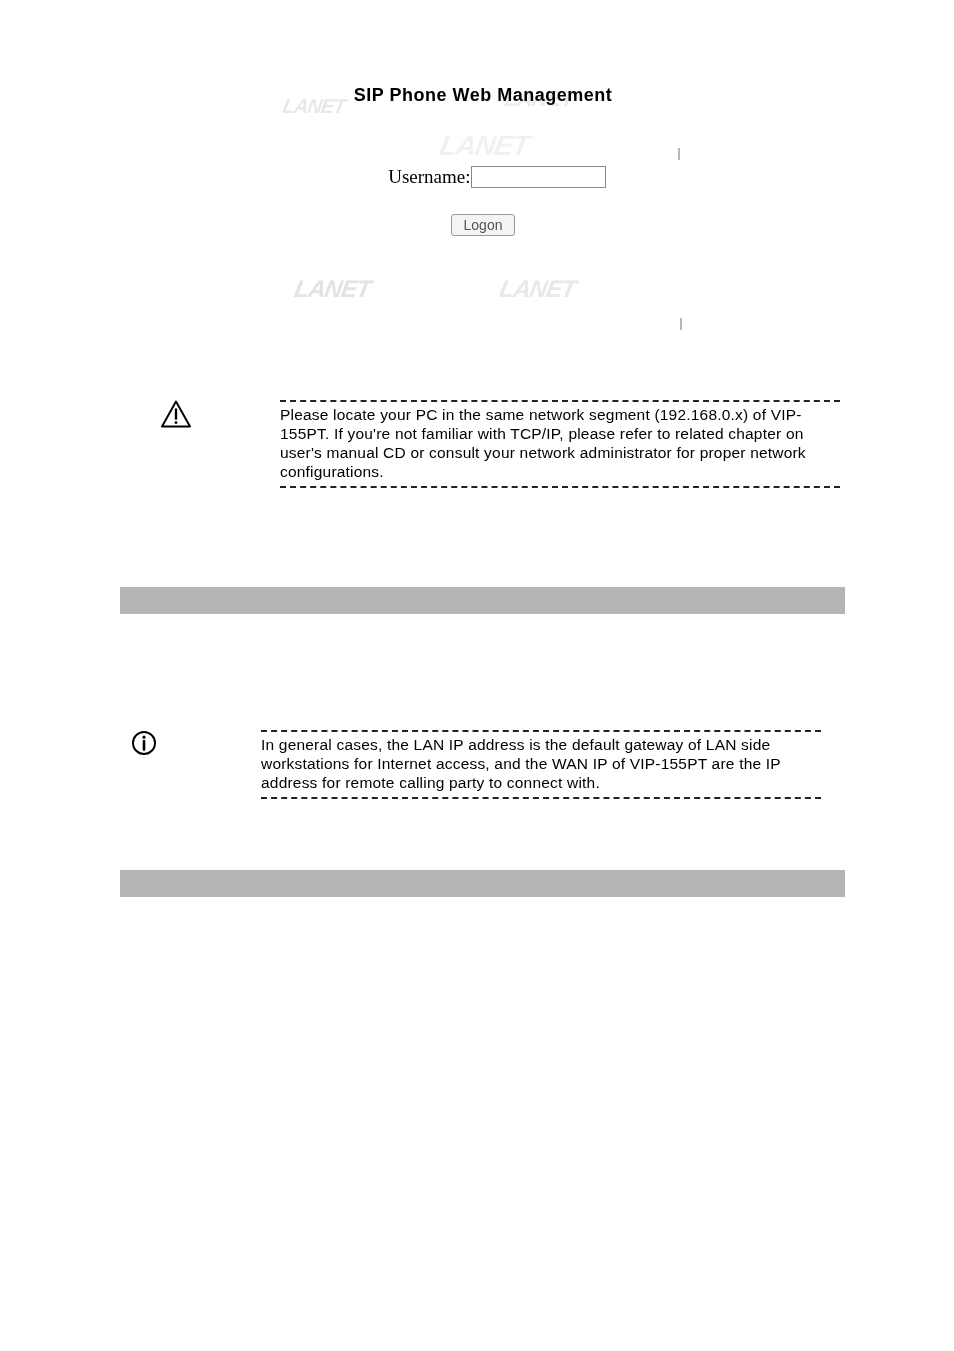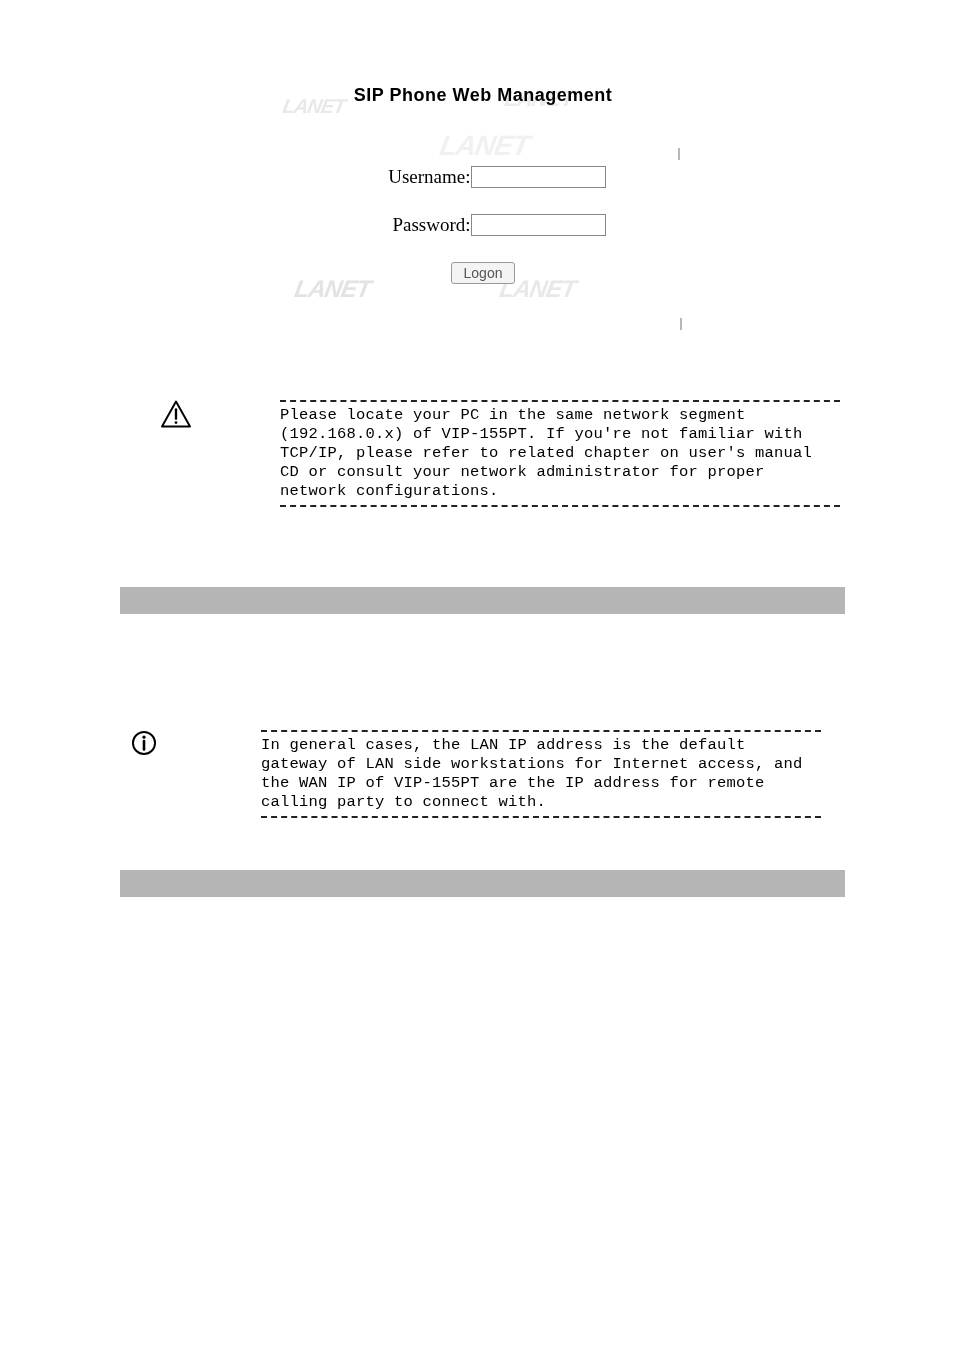--- a/index.html
+++ b/index.html
@@ -99,21 +99,21 @@
     .callout-body {
       width: 560px;
     }
     .dashline {
       border-top: 2px dashed #222;
       width: 100%;
       margin-bottom: 4px;
     }
     .dashline.btm { margin-top: 4px; margin-bottom: 0; }
     .callout-text {
-      font-family: Liberation Mono, monospace;
+      font-family: Liberation Sans, sans-serif;
       font-size: 15.5px;
       line-height: 1.22;
       color: #000;
       letter-spacing: 0.2px;
     }
     .callout1 { left: 160px; top: 400px; }
     .callout2 { left: 131px; top: 730px; }
     .callout2 .callout-icon { margin-right: 92px; }
     .grey-bar {
       position: absolute;
@@ -139,24 +139,20 @@
 <div class="vline vline2"></div>
 
 <div class="login-panel">
   <div class="panel-title">SIP Phone Web Management</div>
 
   <div class="form-row">
     <div class="form-label">Username:</div>
     <input class="form-input" type="text" value="" style="">
   </div>
 
-  <div class="form-row">
-    <div class="form-label">Password:</div>
-    <input class="form-input" type="password" value="" style="">
-  </div>
 
   <div class="logon-row">
     <button class="logon-btn">Logon</button>
   </div>
 </div>
 
 <div class="callout callout1">
   <div class="callout-icon">
     <svg class="icon-svg" viewBox="0 0 40 36" width="32" height="28">
       <path d="M20 2 L38 34 L2 34 Z" fill="none" stroke="#000" stroke-width="2.5" stroke-linejoin="round"></path>

